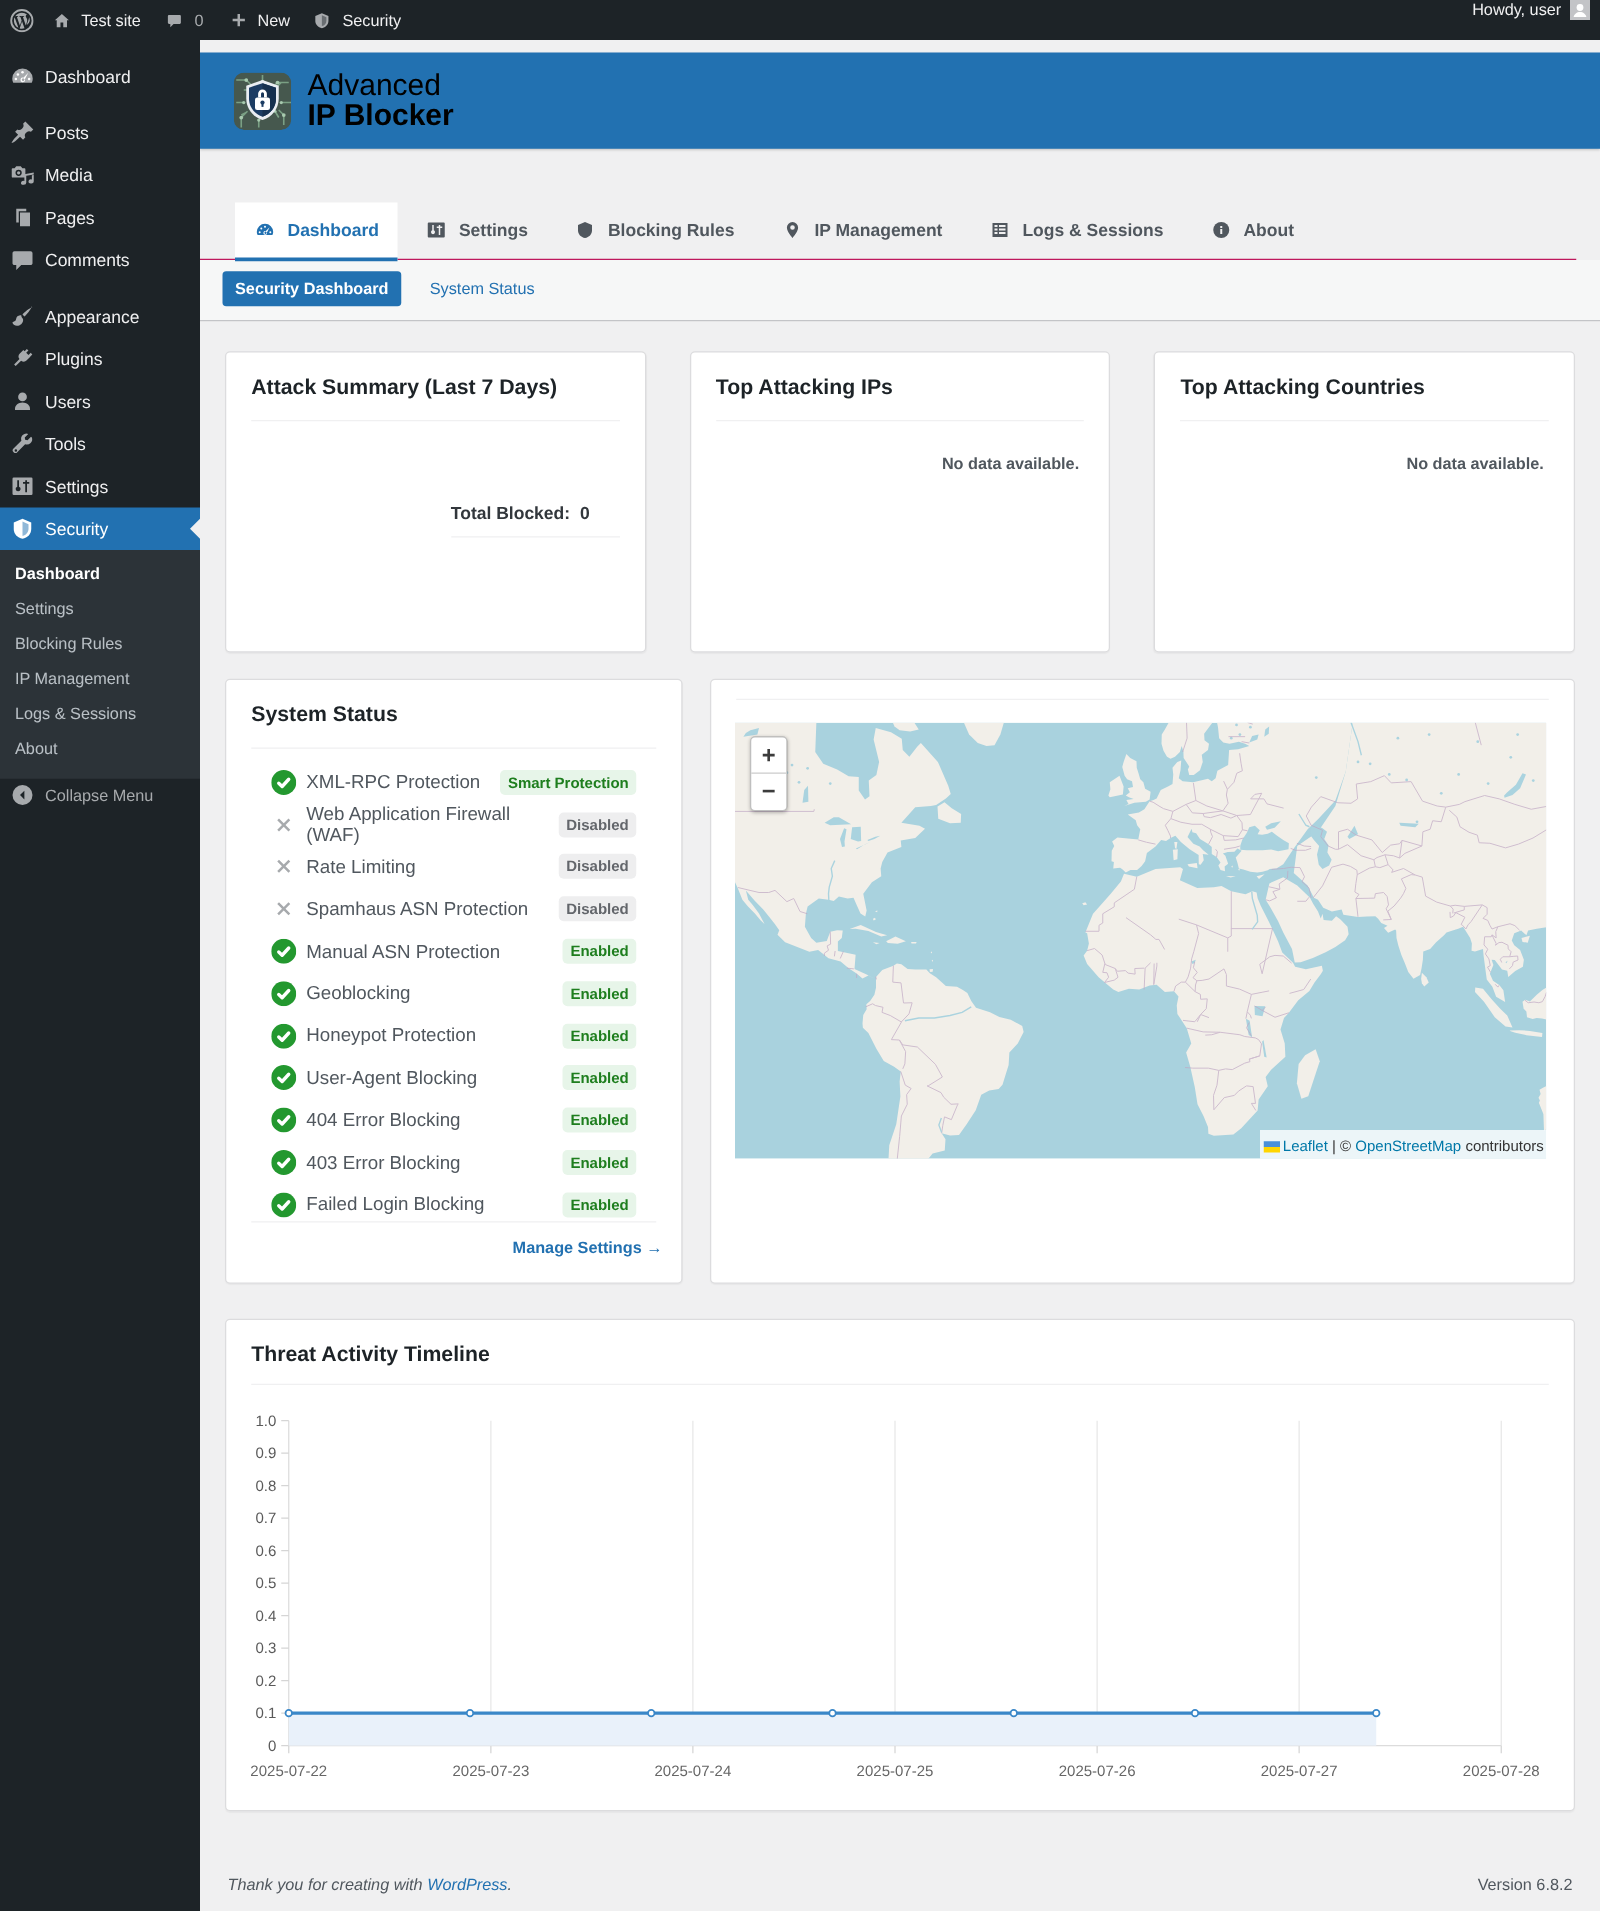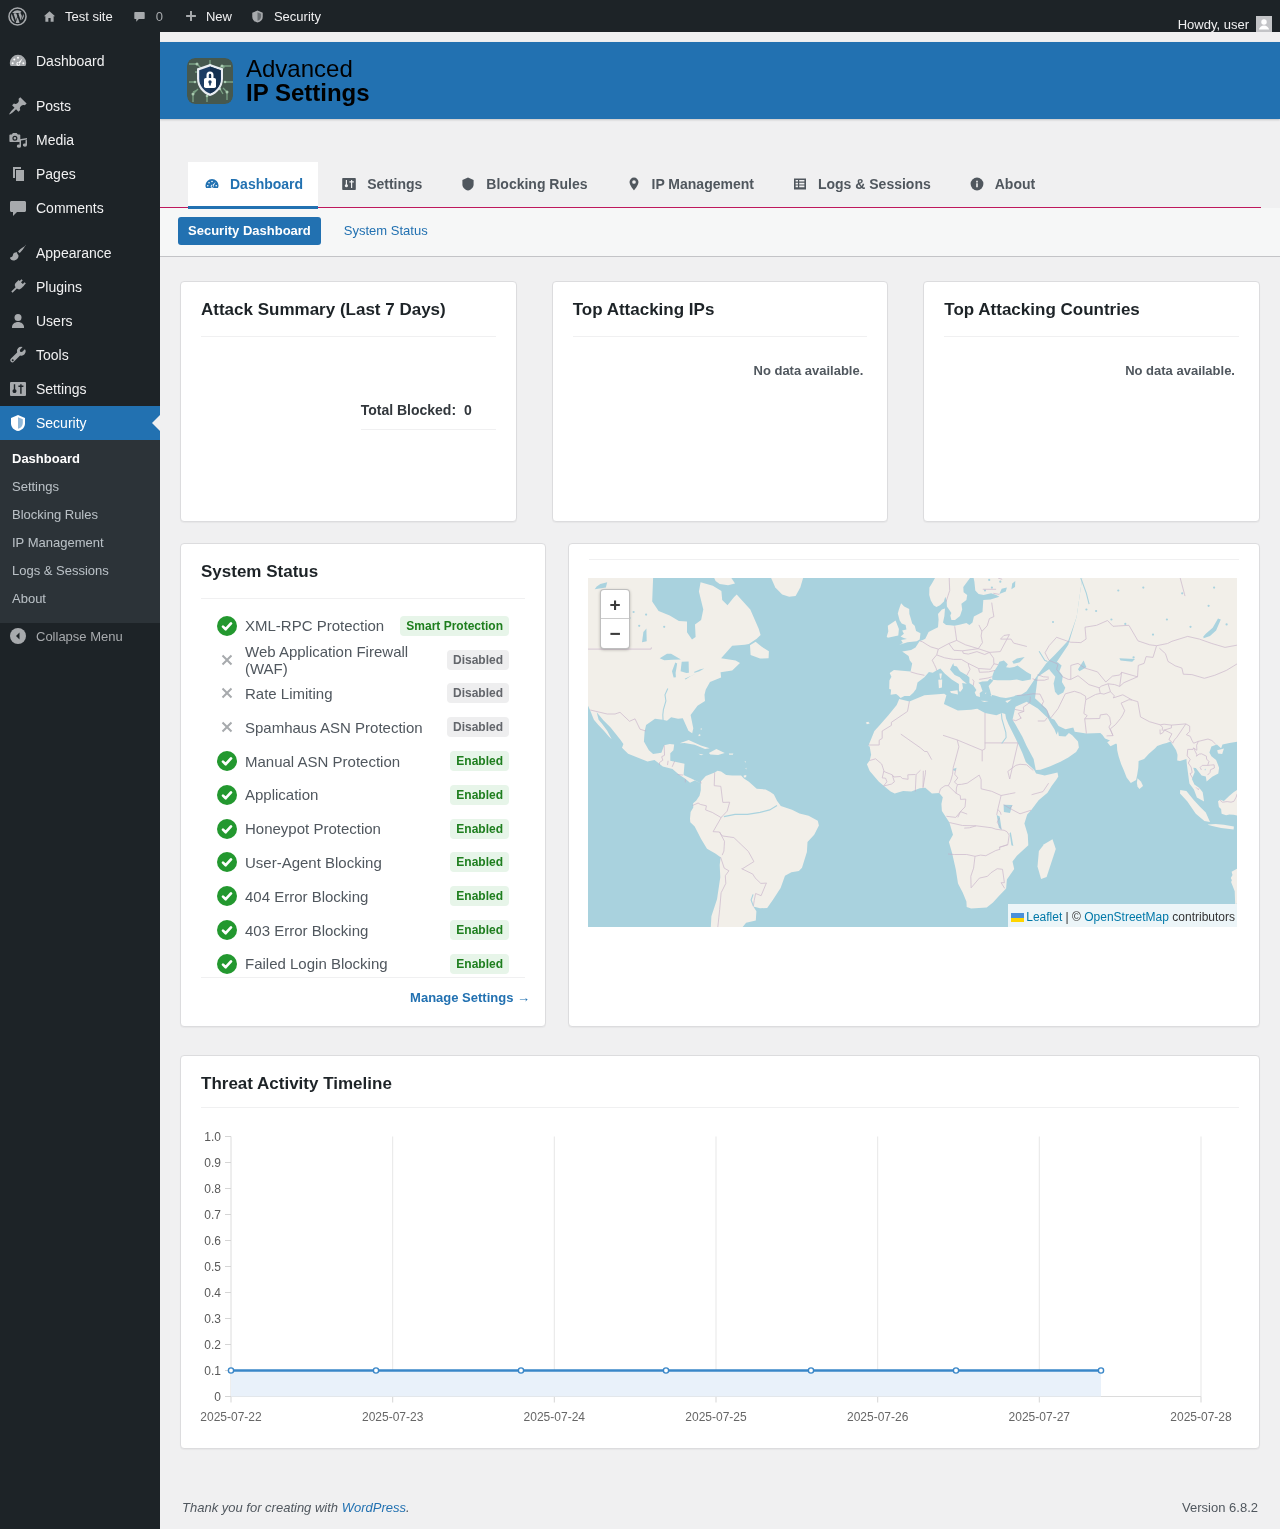--- a/index.html
+++ b/index.html
@@ -1,20 +1,20 @@
 <!DOCTYPE html>
 <html><head><meta charset="utf-8"><title>Advanced IP Blocker</title><style>
 *{box-sizing:border-box;margin:0;padding:0}
 html,body{width:1280px;height:1529px;background:#f0f0f1;font-family:"Liberation Sans",sans-serif;font-size:13px;color:#3c434a;position:relative;overflow:hidden}
 a{text-decoration:none}
 
 #adminbar{position:absolute;top:0;left:0;width:1280px;height:32px;background:#1d2327;color:#f0f0f1;z-index:50;display:flex;align-items:center}
 #adminbar .itm{display:flex;align-items:center;height:32px;color:#f0f0f1}
 #adminbar svg{display:block}
-.ab-right{position:absolute;right:8px;top:0;height:32px;display:flex;align-items:flex-end;color:#f0f0f1}
+.ab-right{position:absolute;right:8px;top:0;height:32px;display:flex;align-items:flex-start;color:#f0f0f1}
 
 #sidebar{position:absolute;top:32px;left:0;width:160px;height:1497px;background:#1d2327;z-index:40}
 #menu{margin-top:12px}
 .mi{height:34px;display:flex;align-items:center;color:#f0f0f1;font-size:14px;position:relative}
 .mi .ic{width:20px;height:20px;margin:0 8px;flex:0 0 20px}
 .mi.active{background:#2271b1;color:#fff}
 .mi.active:after{content:"";position:absolute;right:0;top:50%;margin-top:-8px;border:8px solid transparent;border-right-color:#f0f0f1}
 .sep{height:5px;margin-bottom:6px}
 #submenu{background:#2c3338;padding:5px 0 10px}
 #submenu .smi{height:28px;line-height:28px;padding-left:12px;font-size:13px;color:rgba(240,246,252,.72)}
@@ -191,21 +191,21 @@
           </g>
 <path d="M23 6l13 4.5v10c0 8.5-5.5 15-13 17.5-7.5-2.5-13-9-13-17.5v-10z" fill="#e9edf2"></path>
 <path d="M23 8.5l10.8 3.7v8.6c0 7-4.5 12.4-10.8 14.6-6.3-2.2-10.8-7.6-10.8-14.6v-8.6z" fill="#1c3c63"></path>
 <path d="M23 8.5v26.9c6.3-2.2 10.8-7.6 10.8-14.6v-8.6z" fill="#15304f"></path>
 <rect x="17" y="20" width="12" height="10" rx="1.8" fill="#fff"></rect>
 <path d="M19.5 20v-3a3.5 3.5 0 0 1 7 0v3h-2.3v-3a1.2 1.2 0 0 0-2.4 0v3z" fill="#fff"></path>
 <circle cx="23" cy="24" r="1.7" fill="#1c3c63"></circle>
           <rect x="22.2" y="24.5" width="1.6" height="3" fill="#1c3c63"></rect>
 </g>
       </svg>
-      <div class="ttl">Advanced<br><b>IP Settings</b></div>
+      <div class="ttl">Advanced<br><b>IP Blocker</b></div>
     </div>
 <div id="tabs"><span class="tab on"><span class="tic"><svg width="16" height="16" viewBox="0 0 20 20">
             <path fill="#2271b1" d="M10 3.8a8.2 8.2 0 0 0-8.2 8.2c0 1.2.3 2.1.8 3.1h14.8c.5-1 .8-1.9.8-3.1A8.2 8.2 0 0 0 10 3.8z"></path>
             <circle cx="4.7" cy="12.2" r="1" fill="#FFF"></circle>
             <circle cx="6.3" cy="8.5" r="1" fill="#FFF"></circle>
             <circle cx="10" cy="6.8" r="1" fill="#FFF"></circle>
             <circle cx="15.3" cy="12.2" r="1" fill="#FFF"></circle>
             <path fill="#FFF" d="M14.6 7.2l-3.9 4a1.8 1.8 0 1 0 1.2 1.2z"></path>
             <path fill="#2271b1" d="M11 11.7a1.1 1.1 0 1 1-1.4 1.6 1.1 1.1 0 0 1 1.4-1.6z"></path>
           </svg></span>Dashboard</span><span class="tab"><span class="tic"><svg width="16" height="16" viewBox="0 0 20 20">
@@ -285,21 +285,21 @@
                   <path d="M6 10.6l2.7 2.6 5.3-5.8" stroke="#fff" stroke-width="2.7" stroke-linecap="round" stroke-linejoin="round" fill="none"></path>
                 </svg></span>
               <span class="lbl">Manual ASN Protection</span>
               <span class="badge b-on">Enabled</span>
             </div>
 <div class="srow">
               <span class="si"><svg width="20" height="20" viewBox="0 0 20 20">
                   <circle cx="10" cy="10" r="10" fill="#23982f"></circle>
                   <path d="M6 10.6l2.7 2.6 5.3-5.8" stroke="#fff" stroke-width="2.7" stroke-linecap="round" stroke-linejoin="round" fill="none"></path>
                 </svg></span>
-              <span class="lbl">Application</span>
+              <span class="lbl">Geoblocking</span>
               <span class="badge b-on">Enabled</span>
             </div>
 <div class="srow">
               <span class="si"><svg width="20" height="20" viewBox="0 0 20 20">
                   <circle cx="10" cy="10" r="10" fill="#23982f"></circle>
                   <path d="M6 10.6l2.7 2.6 5.3-5.8" stroke="#fff" stroke-width="2.7" stroke-linecap="round" stroke-linejoin="round" fill="none"></path>
                 </svg></span>
               <span class="lbl">Honeypot Protection</span>
               <span class="badge b-on">Enabled</span>
             </div>

